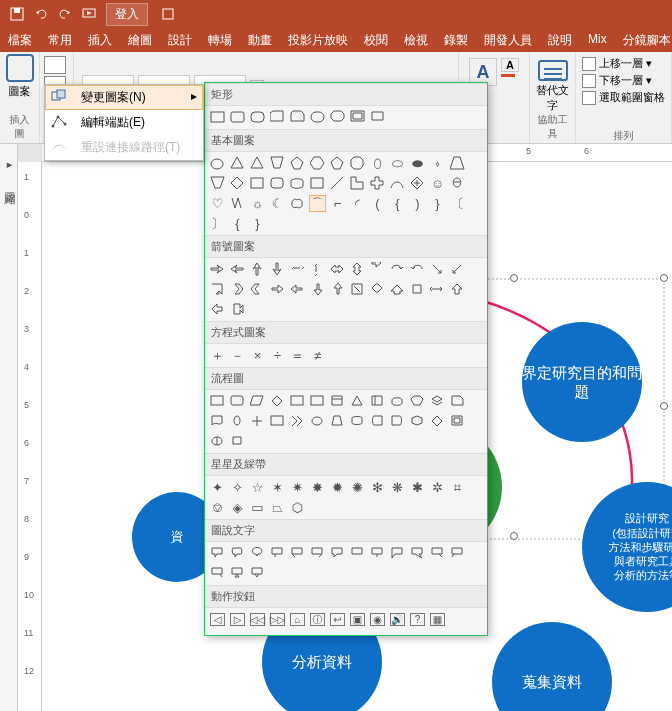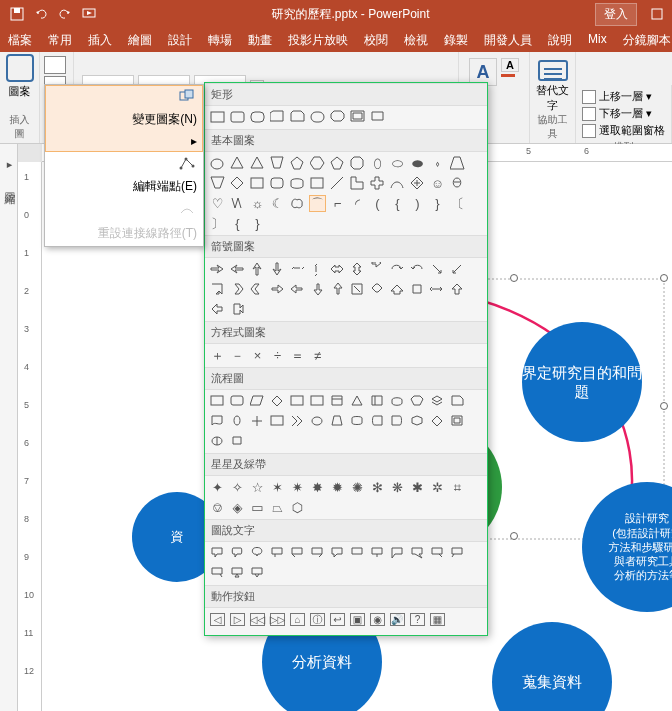--- a/index.html
+++ b/index.html
@@ -23,39 +23,39 @@
 .style-swatch { width:52px; height:50px; border:1px solid #ccc; background:#fff; position:relative; }
 .style-swatch::after { content:''; position:absolute; left:8px; top:40px; width:36px; height:0; }
 .style-swatch svg{position:absolute;top:6px;left:4px;}
 .fillbtn { display:flex; flex-direction:column; gap:2px; margin-left:4px; font-size:11px;}
 .fillbtn div{white-space:nowrap;display:flex;align-items:center;gap:2px;}
 .wa { display:flex; gap:4px; padding:4px 4px 0;}
 .wa-thumb { width:28px; height:28px; border:1px solid #ccc; display:flex; align-items:center; justify-content:center; font-size:18px; font-weight:bold;}
 .rg-alt{width:46px;text-align:center;padding-top:8px;}
 .alt-icon{width:30px;height:34px;border:2px solid #3a6ea5;border-radius:3px;margin:0 auto 2px;position:relative;}
 .alt-icon::after{content:'';position:absolute;left:4px;top:6px;width:18px;height:2px;background:#3a6ea5;box-shadow:0 5px 0 #3a6ea5,0 10px 0 #3a6ea5;}
-.rg-arrange{padding:4px 6px 0;margin-top:33px;}
+.rg-arrange{padding:4px 6px 0;}
 .arr-row{display:flex;align-items:center;gap:3px;font-size:11px;white-space:nowrap;margin-bottom:2px;}
 .arr-row .ico{width:14px;height:14px;border:1px solid #888;background:#fff;}
 .workspace { position:absolute; top:144px; left:0; right:0; bottom:0; background:#e6e6e6; }
 .side-collapse { position:absolute; left:0; top:0; width:18px; height:100%; background:#f5f5f5; border-right:1px solid #ccc; }
 .side-collapse span{writing-mode:vertical-rl;font-size:11px;position:absolute;top:40px;left:2px;color:#555;}
 .ruler-h { position:absolute; left:42px; top:0; right:0; height:18px; background:#fff; border-bottom:1px solid #ccc; font-size:9px; color:#666;}
 .ruler-h .tick{position:absolute;top:2px;}
 .ruler-v { position:absolute; left:18px; top:18px; width:24px; bottom:0; background:#fff; border-right:1px solid #ccc; font-size:9px; color:#666;}
 .ruler-v .tick{position:absolute;left:6px;}
 .canvas { position:absolute; left:42px; top:18px; right:0; bottom:0; background:#fff; overflow:hidden;}
 .circ{position:absolute;border-radius:50%;display:flex;align-items:center;justify-content:center;text-align:center;color:#fff;font-size:13px;line-height:1.3;}
 .c-blue{background:#0F6FC6;}
 .c-green{background:#2E9A3F;}
 .sel-handle{position:absolute;width:8px;height:8px;background:#fff;border:1px solid #666;border-radius:50%;}
 .curve{position:absolute;}
 
 .ctxmenu { position:absolute; left:44px; top:84px; width:160px; background:#fff; border:1px solid #bbb; box-shadow:2px 2px 6px rgba(0,0,0,0.3); font-size:12px; z-index:50;}
-.ctxmenu .mi{display:flex;align-items:flex-end;padding:4px 6px;gap:6px;cursor:pointer;flex-direction:column;}
+.ctxmenu .mi{display:flex;align-items:flex-start;padding:4px 6px;gap:12px;cursor:pointer;}
 .ctxmenu .mi.hover{background:#FDEBDC;border:1px solid #F5B56E;padding:3px 5px;}
 .ctxmenu .mi .ico{width:18px;height:16px;}
 .ctxmenu .mi .arrow{margin-left:auto;}
 .ctxmenu .mi.disabled{color:#bbb;}
 
 .shapes-fly { position:absolute; left:204px; top:82px; width:284px; background:#F5F5F5; border:1px solid #22c55e; box-shadow:2px 2px 8px rgba(0,0,0,0.3); font-size:11px; z-index:49; padding-bottom:4px;}
 .shapes-fly .cat{background:#ECECEC;border-top:1px solid #ddd;border-bottom:1px solid #ddd;padding:3px 6px;color:#555;}
 .shapes-fly .row{display:flex;flex-wrap:wrap;padding:3px 4px;gap:3px;}
 .shapes-fly .sh{width:17px;height:17px;display:flex;align-items:center;justify-content:center;color:#555;font-size:13px;cursor:pointer;}
 .shapes-fly .sh.sel{border:1px solid #F5B56E;background:#FDEBDC;}
@@ -84,21 +84,20 @@
           <path d="M10 7l2-2-3-1z" fill="#fff"></path>
         </svg>
       </div>
     <div class="qat-btn">
         <svg width="14" height="14" viewBox="0 0 14 14">
           <rect x="1" y="2" width="12" height="8" fill="none" stroke="#fff"></rect>
           <path d="M5 4l5 2-5 2z" fill="#fff"></path>
         </svg>
       </div>
   </div>
-  <div class="title-center">研究的歷程.pptx - PowerPoint</div>
   <div class="title-right">
     <div class="signin">登入</div>
     <div class="qat-btn">
         <svg width="14" height="14">
           <rect x="2" y="2" width="10" height="10" fill="none" stroke="#fff"></rect>
         </svg>
       </div>
   </div>
 </div>
 

